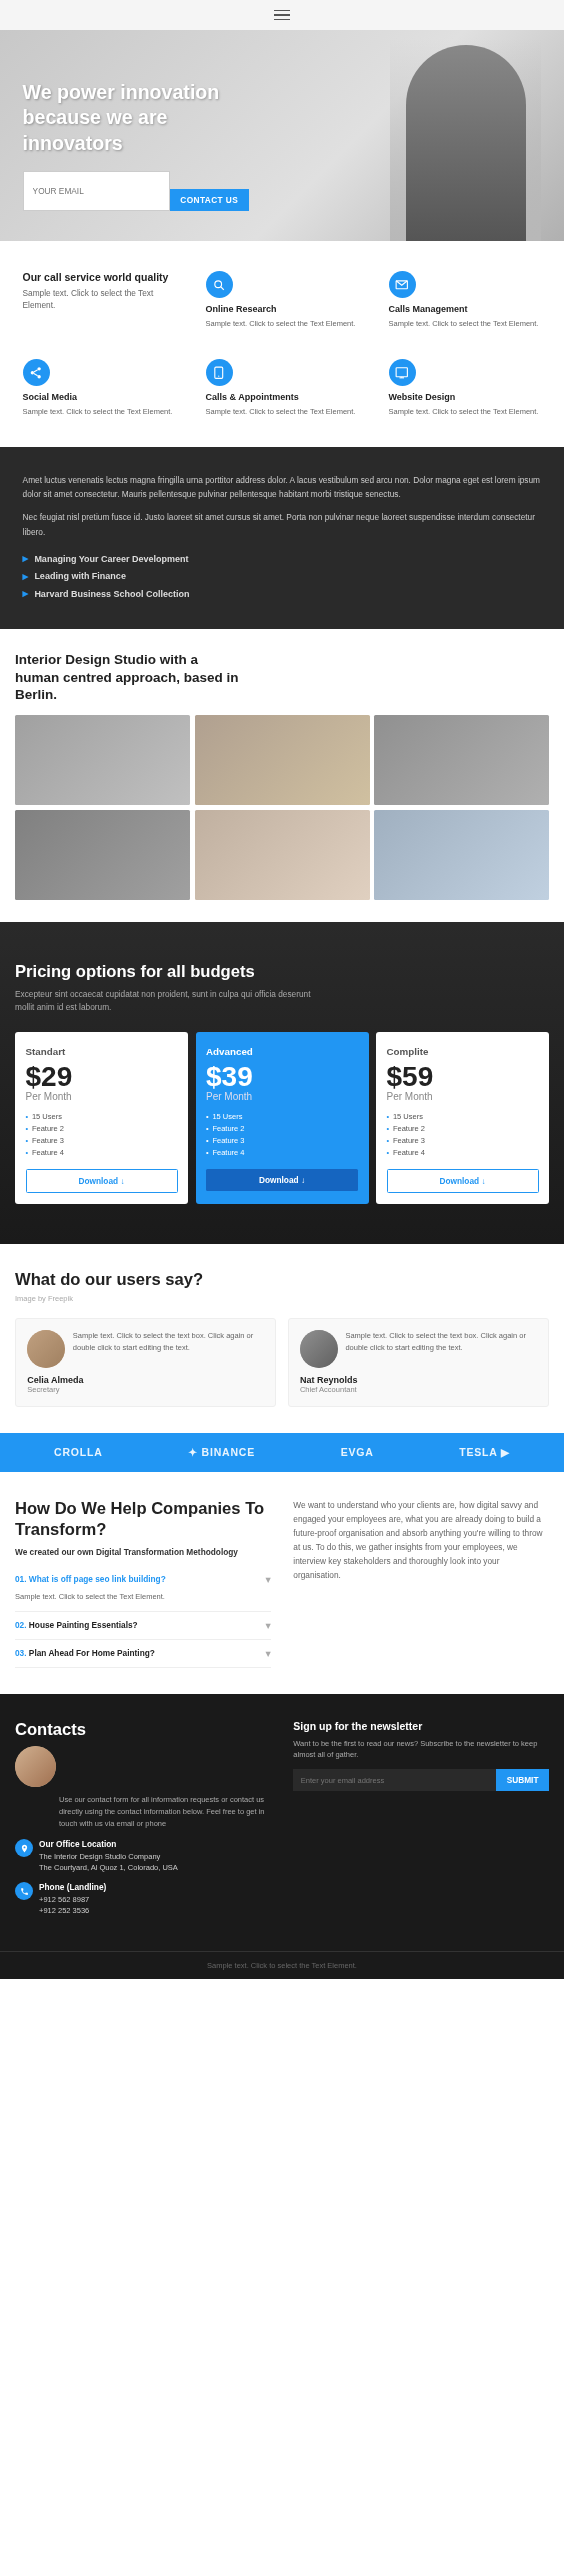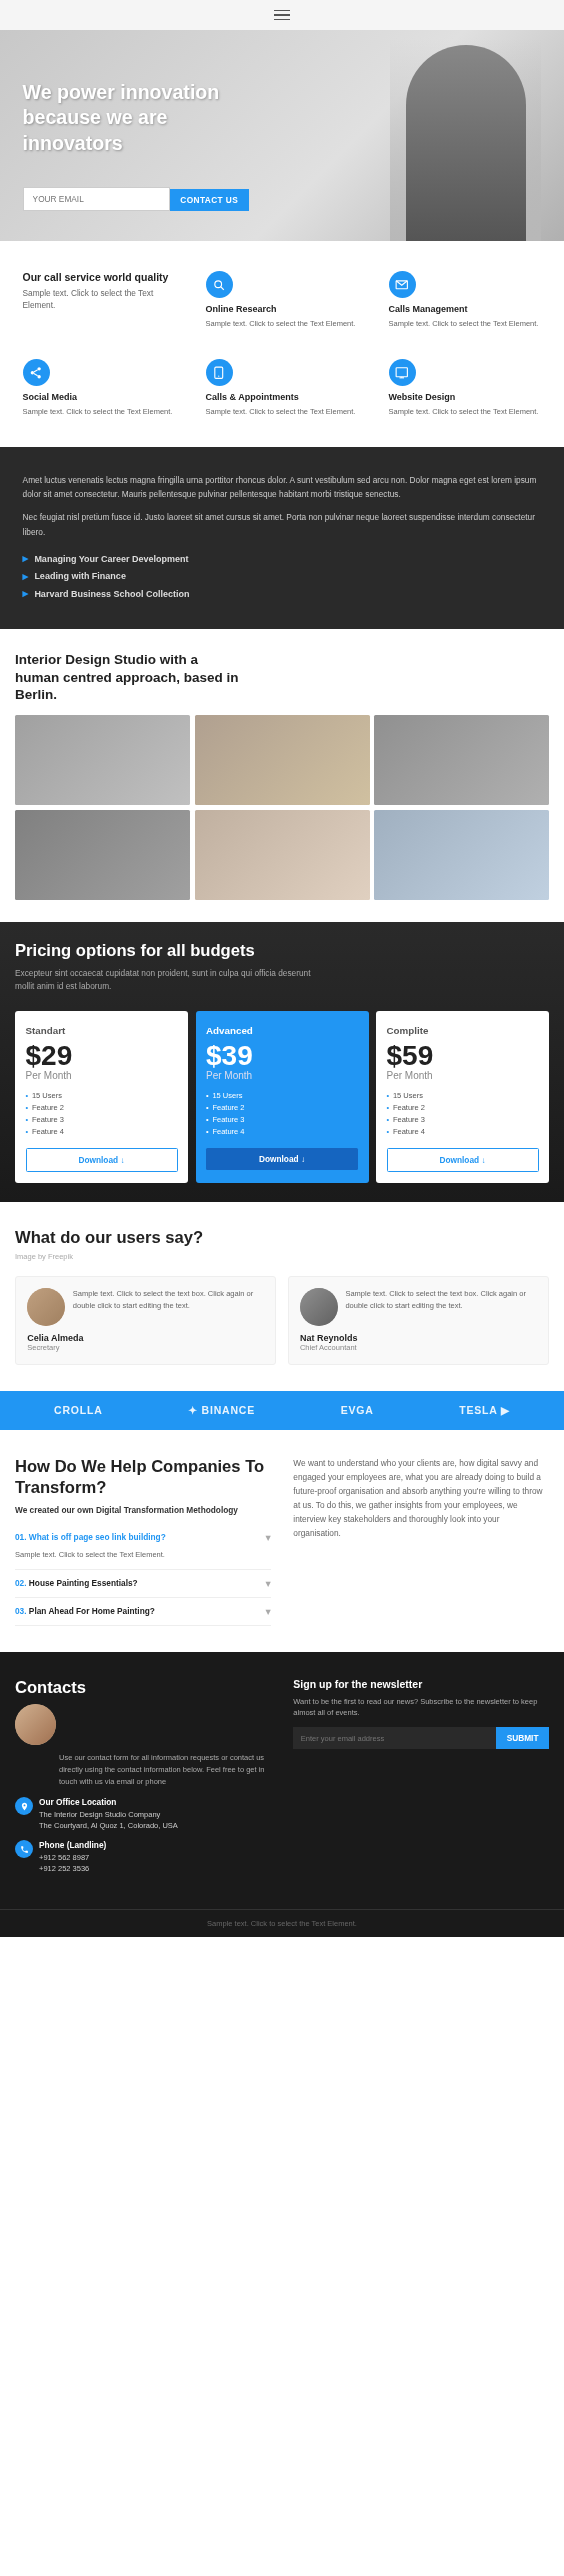--- a/index.html
+++ b/index.html
@@ -7,21 +7,21 @@
 
     
     .header { background: #f5f5f5; padding: 7.5px 15px; display: flex; justify-content: center; align-items: center; height: 30px; }
     .hamburger { display: flex; flex-direction: column; gap: 3px; cursor: pointer; }
     .hamburger span { width: 16.6px; height: 1.5px; background: #555; display: block; }
 
     
     .hero { position: relative; background: linear-gradient(135deg, #c8c8c8 0%, #e0e0e0 60%, #b0b0b0 100%); min-height: 211px; overflow: hidden; display: flex; align-items: flex-end; }
     .hero-content { position: relative; z-index: 2; padding: 22.6px 22.6px 30px; flex: 1; }
     .hero-title { font-size: 19.6px; font-weight: 700; color: #fff; line-height: 1.3; max-width: 241px; text-shadow: 0.8px 0.8px 2.3px rgba(0,0,0,0.3); }
-    .hero-form { display: flex; gap: 0; margin-top: 15px; max-width: 226px; align-items: flex-end; }
+    .hero-form { display: flex; gap: 0; margin-top: 15px; max-width: 226px; }
     .hero-input { flex: 1; padding: 6px 9px; border: 0.8px solid #ccc; font-size: 8.3px; color: #aaa; background: #fff; outline: none; }
     .hero-btn { background: #2196F3; color: #fff; border: none; padding: 6px 10.5px; font-size: 8.3px; font-weight: 700; cursor: pointer; letter-spacing: 0.4px; white-space: nowrap; margin-top: 18px; }
     .hero-person { position: absolute; right: 22.6px; bottom: 0; width: 151px; height: 203px; background: linear-gradient(to bottom, transparent 0%, #b8b8b8 100%); display: flex; align-items: flex-end; justify-content: center; overflow: hidden; }
     .hero-person-silhouette { width: 120px; height: 196px; background: linear-gradient(180deg, #888 0%, #555 100%); border-radius: 60px 60px 0 0; }
 
     
     .services { padding: 22.6px 15px; background: #fff; }
     .services-grid { display: grid; grid-template-columns: repeat(3, 1fr); gap: 15px; }
     .service-item { padding: 7.5px; }
     .service-icon { width: 27px; height: 27px; background: #2196F3; border-radius: 50%; display: flex; align-items: center; justify-content: center; margin-bottom: 6px; }
@@ -45,21 +45,21 @@
     .interior-photos { display: grid; grid-template-columns: repeat(3, 1fr); gap: 4.5px; }
     .photo-placeholder { height: 90px; background: #c8c8c8; border-radius: 1.5px; overflow: hidden; }
     .photo-placeholder:nth-child(1) { background: linear-gradient(135deg, #a0a0a0, #c0c0c0); }
     .photo-placeholder:nth-child(2) { background: linear-gradient(135deg, #b0a090, #d0c0a0); }
     .photo-placeholder:nth-child(3) { background: linear-gradient(135deg, #909090, #b0b0b0); }
     .photo-placeholder:nth-child(4) { background: linear-gradient(135deg, #808080, #a0a0a0); }
     .photo-placeholder:nth-child(5) { background: linear-gradient(135deg, #c0b0a0, #e0d0c0); }
     .photo-placeholder:nth-child(6) { background: linear-gradient(135deg, #a0b0c0, #c0d0e0); }
 
     
-    .pricing { background: linear-gradient(to bottom, #2a2a2a 0%, #1a1a1a 100%); padding: 19px 15px; }
+    .pricing { background: linear-gradient(to bottom, #2a2a2a 0%, #1a1a1a 100%); padding: 40px 15px; }
     .pricing-title { font-size: 16.6px; font-weight: 700; color: #fff; margin-bottom: 6px; }
     .pricing-sub { font-size: 8.3px; color: #aaa; margin-bottom: 19px; max-width: 301px; line-height: 1.5; }
     .pricing-cards { display: grid; grid-template-columns: repeat(3, 1fr); gap: 7.5px; }
     .pricing-card { background: #fff; border-radius: 3px; padding: 13.5px 10.5px 10.5px; }
     .pricing-card.featured { background: #2196F3; color: #fff; }
     .pricing-card-name { font-size: 9.8px; font-weight: 600; color: #555; margin-bottom: 6px; }
     .pricing-card.featured .pricing-card-name { color: #fff; }
     .pricing-price { font-size: 28px; font-weight: 700; color: #222; line-height: 1; }
     .pricing-card.featured .pricing-price { color: #fff; }
     .pricing-period { font-size: 10px; color: #888; margin-bottom: 9px; }
@@ -214,21 +214,21 @@
             <line x1="12" y1="19" x2="12" y2="21" stroke="#fff" stroke-width="2"></line>
           </svg>
       </div>
       <div class="service-title">Website Design</div>
       <p class="service-text">Sample text. Click to select the Text Element.</p>
     </div>
   </div>
 </section>
 
 <section class="about-dark">
-  <p>Amet luctus venenatis lectus magna fringilla urna porttitor rhoncus dolor. A sunt vestibulum sed arcu non. Dolor magna eget est lorem ipsum dolor sit amet consectetur. Mauris pellentesque pulvinar pellentesque habitant morbi tristique senectus.</p>
+  <p>Amet luctus venenatis lectus magna fringilla urna porttitor address dolor. A lacus vestibulum sed arcu non. Dolor magna eget est lorem ipsum dolor sit amet consectetur. Mauris pellentesque pulvinar pellentesque habitant morbi tristique senectus.</p>
   <p>Nec feugiat nisl pretium fusce id. Justo laoreet sit amet cursus sit amet. Porta non pulvinar neque laoreet suspendisse interdum consectetur libero.</p>
   <ul class="about-list">
     <li>Managing Your Career Development</li>
     <li>Leading with Finance</li>
     <li>Harvard Business School Collection</li>
   </ul>
 </section>
 
 <section class="interior">
   <h2 class="interior-title">Interior Design Studio with a human centred approach, based in Berlin.</h2>
@@ -400,21 +400,21 @@
       <div>
         <div class="contact-info-label">Phone (Landline)</div>
         <div class="contact-info-text">+912 562 8987</div>
         <div class="contact-info-text">+912 252 3536</div>
       </div>
     </div>
   </div>
 
   <div class="contacts-right">
     <h3 class="newsletter-title">Sign up for the newsletter</h3>
-    <p class="newsletter-text">Want to be the first to read our news? Subscribe to the newsletter to keep almost all of events.</p>
+    <p class="newsletter-text">Want to be the first to read our news? Subscribe to the newsletter to keep almost all of gather.</p>
     <div class="newsletter-form">
       <input class="newsletter-input" type="email" placeholder="Enter your email address" style="">
       <button class="newsletter-submit">SUBMIT</button>
     </div>
   </div>
 </section>
 
 <footer class="footer">
   <p class="footer-text">Sample text. Click to select the Text Element.</p>
 </footer>

